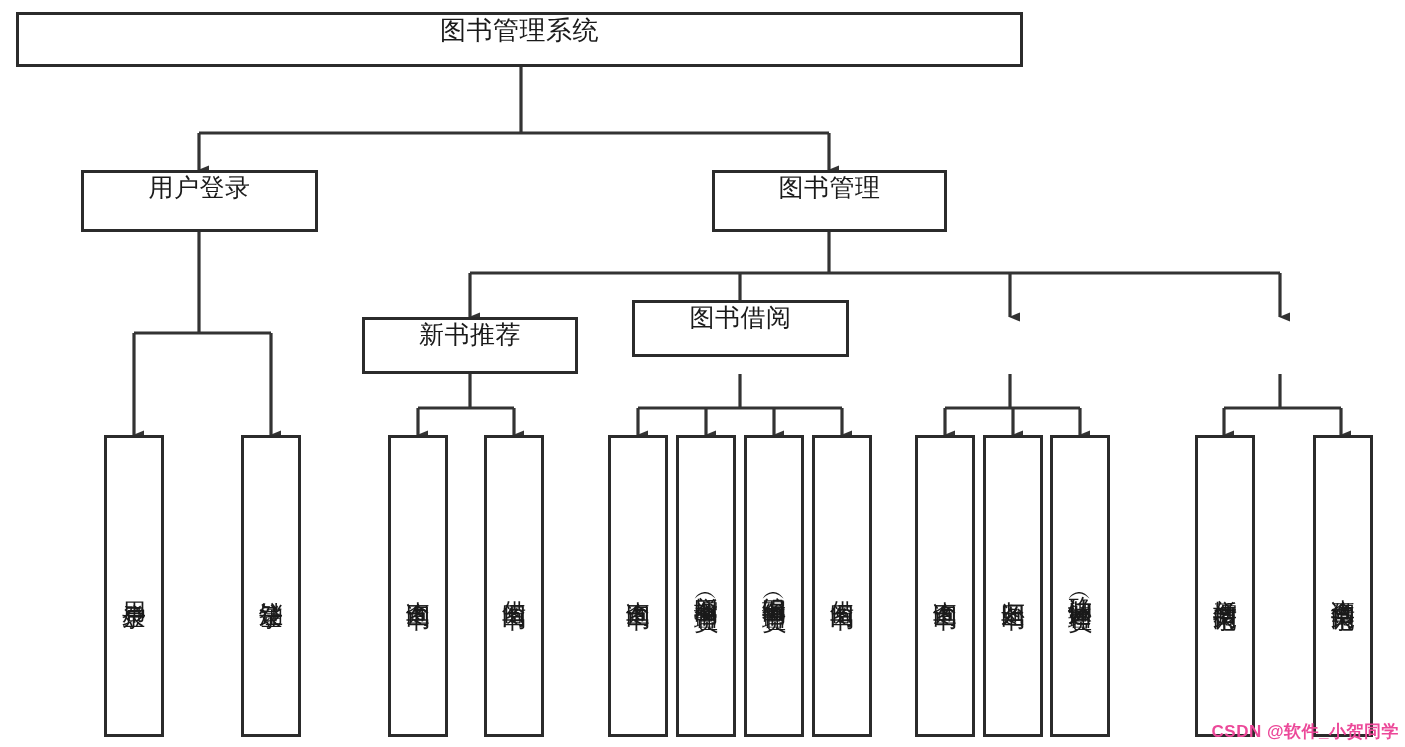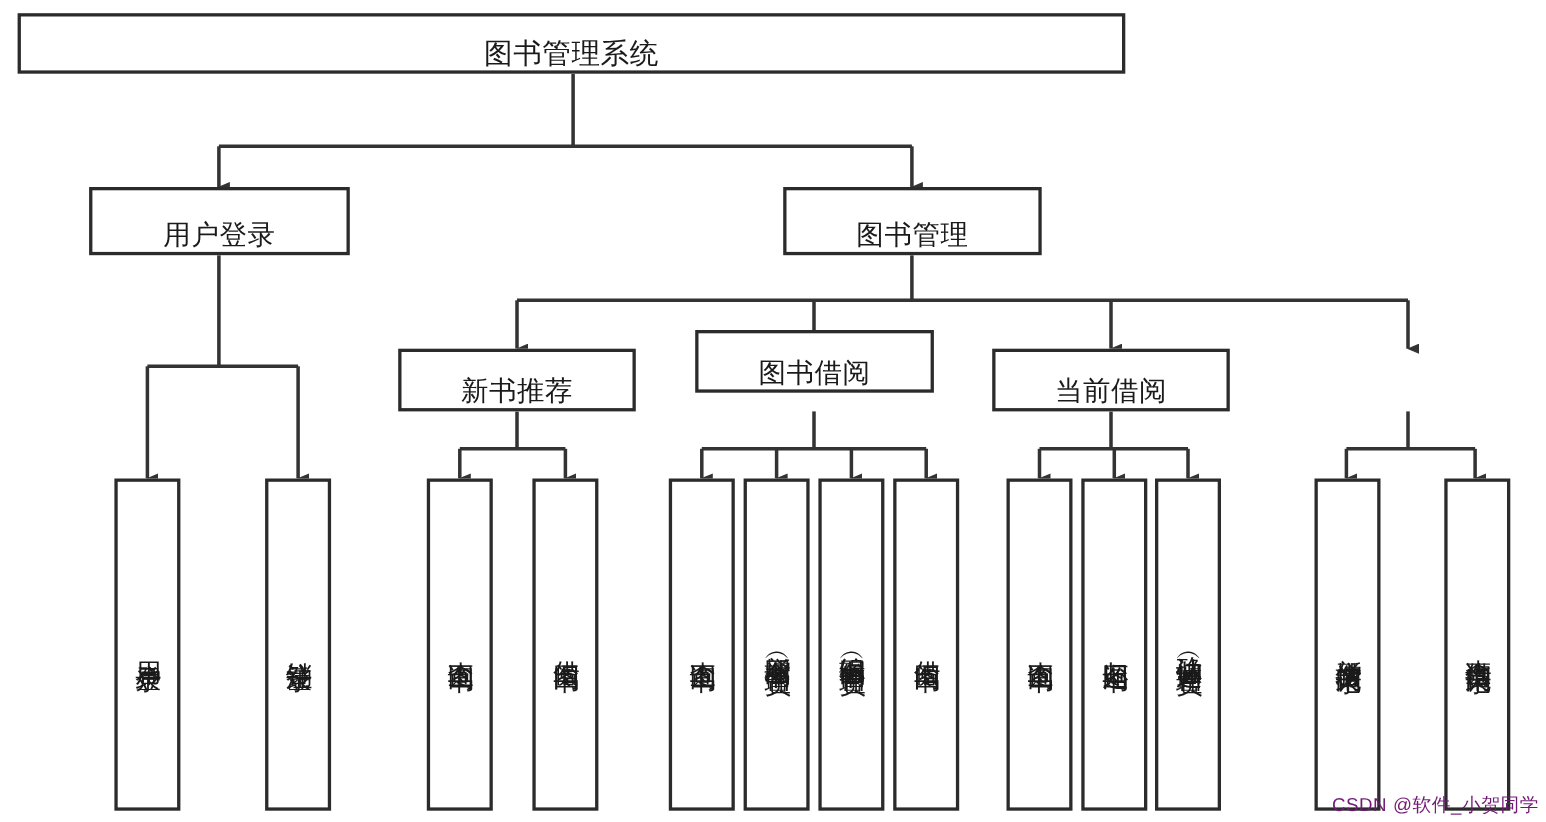--- a/index.html
+++ b/index.html
@@ -24,21 +24,21 @@
     top: 0;
     width: 1405px;
     height: 747px;
   }
   .node {
     position: absolute;
     box-sizing: border-box;
     background: #ffffff;
     border: 3px solid #2b2b2b;
     display: flex;
-    align-items: flex-end;
+    align-items: flex-start;
     justify-content: center;
     color: #1a1a1a;
     z-index: 3;
   }
   .node .label {
     display: block;
     text-align: center;
     line-height: 1.18;
     white-space: pre;
   }
@@ -60,25 +60,26 @@
     font-size: 24px;
     line-height: 1.0;
     letter-spacing: 2px;
     white-space: nowrap;
   }
   #watermark {
     position: absolute;
     right: 6px;
     bottom: 4px;
     font-size: 17px;
-    color: #701a75;
+    color: #ec4899;
     letter-spacing: 0.5px;
     z-index: 6;
     white-space: nowrap;
     pointer-events: none;
+    font-weight: bold;
   }
 </style>
 </head>
 <body>
 
 <div id="diagram-root">
 
   <svg id="edge-layer" viewBox="0 0 1405 747" width="1405" height="747" xmlns="http://www.w3.org/2000/svg">
     <defs>
       <marker id="arrowhead" markerWidth="10" markerHeight="11" refX="4.6" refY="10" orient="auto" markerUnits="userSpaceOnUse">
@@ -132,23 +133,20 @@
   <div class="node horiz level-2" style="left: 362px; top: 317px; width: 216px; height: 57px;">
     <span class="label">新书推荐</span>
   </div>
 
   <div class="node horiz level-1" style="left: 712px; top: 170px; width: 235px; height: 62px;">
     <span class="label">图书管理</span>
   </div>
   <div class="node horiz level-2" style="left: 632px; top: 300px; width: 217px; height: 57px;">
     <span class="label">图书借阅</span>
   </div>
-  <div class="node horiz level-2" style="left: 902px; top: 317px; width: 216px; height: 57px;">
-    <span class="label">当前借阅</span>
-  </div>
 
   <div class="node vert level-3" style="left: 104px; top: 435px; width: 60px; height: 302px;">
     <span class="label">用户登录</span>
   </div>
   <div class="node vert level-3" style="left: 241px; top: 435px; width: 60px; height: 302px;">
     <span class="label">注销登录</span>
   </div>
 
   <div class="node vert level-3" style="left: 388px; top: 435px; width: 60px; height: 302px;">
     <span class="label">查询图书</span>

